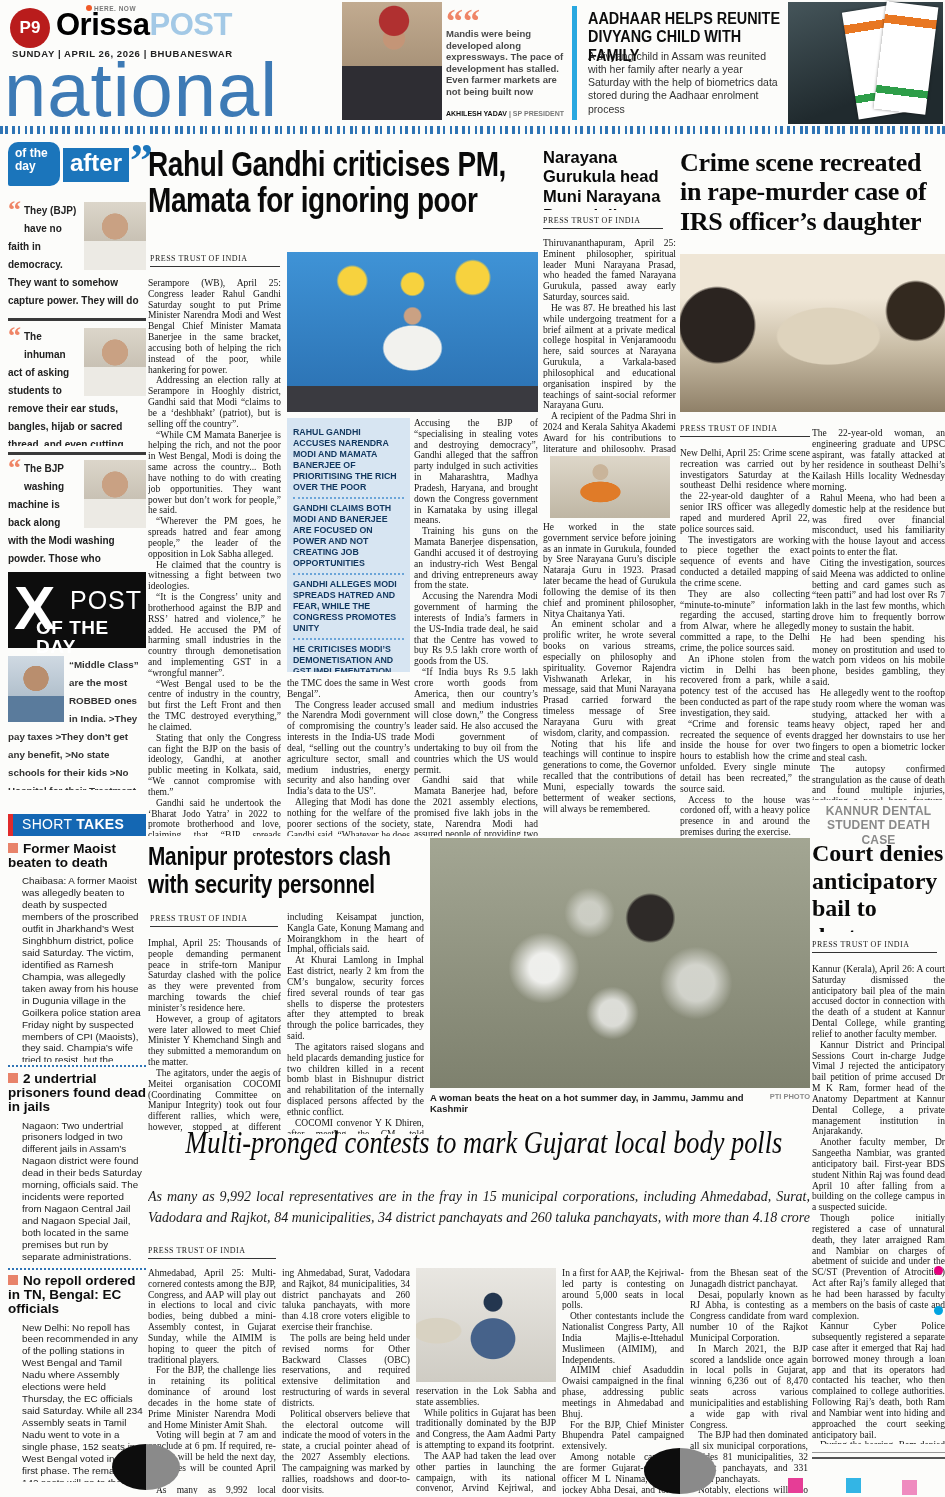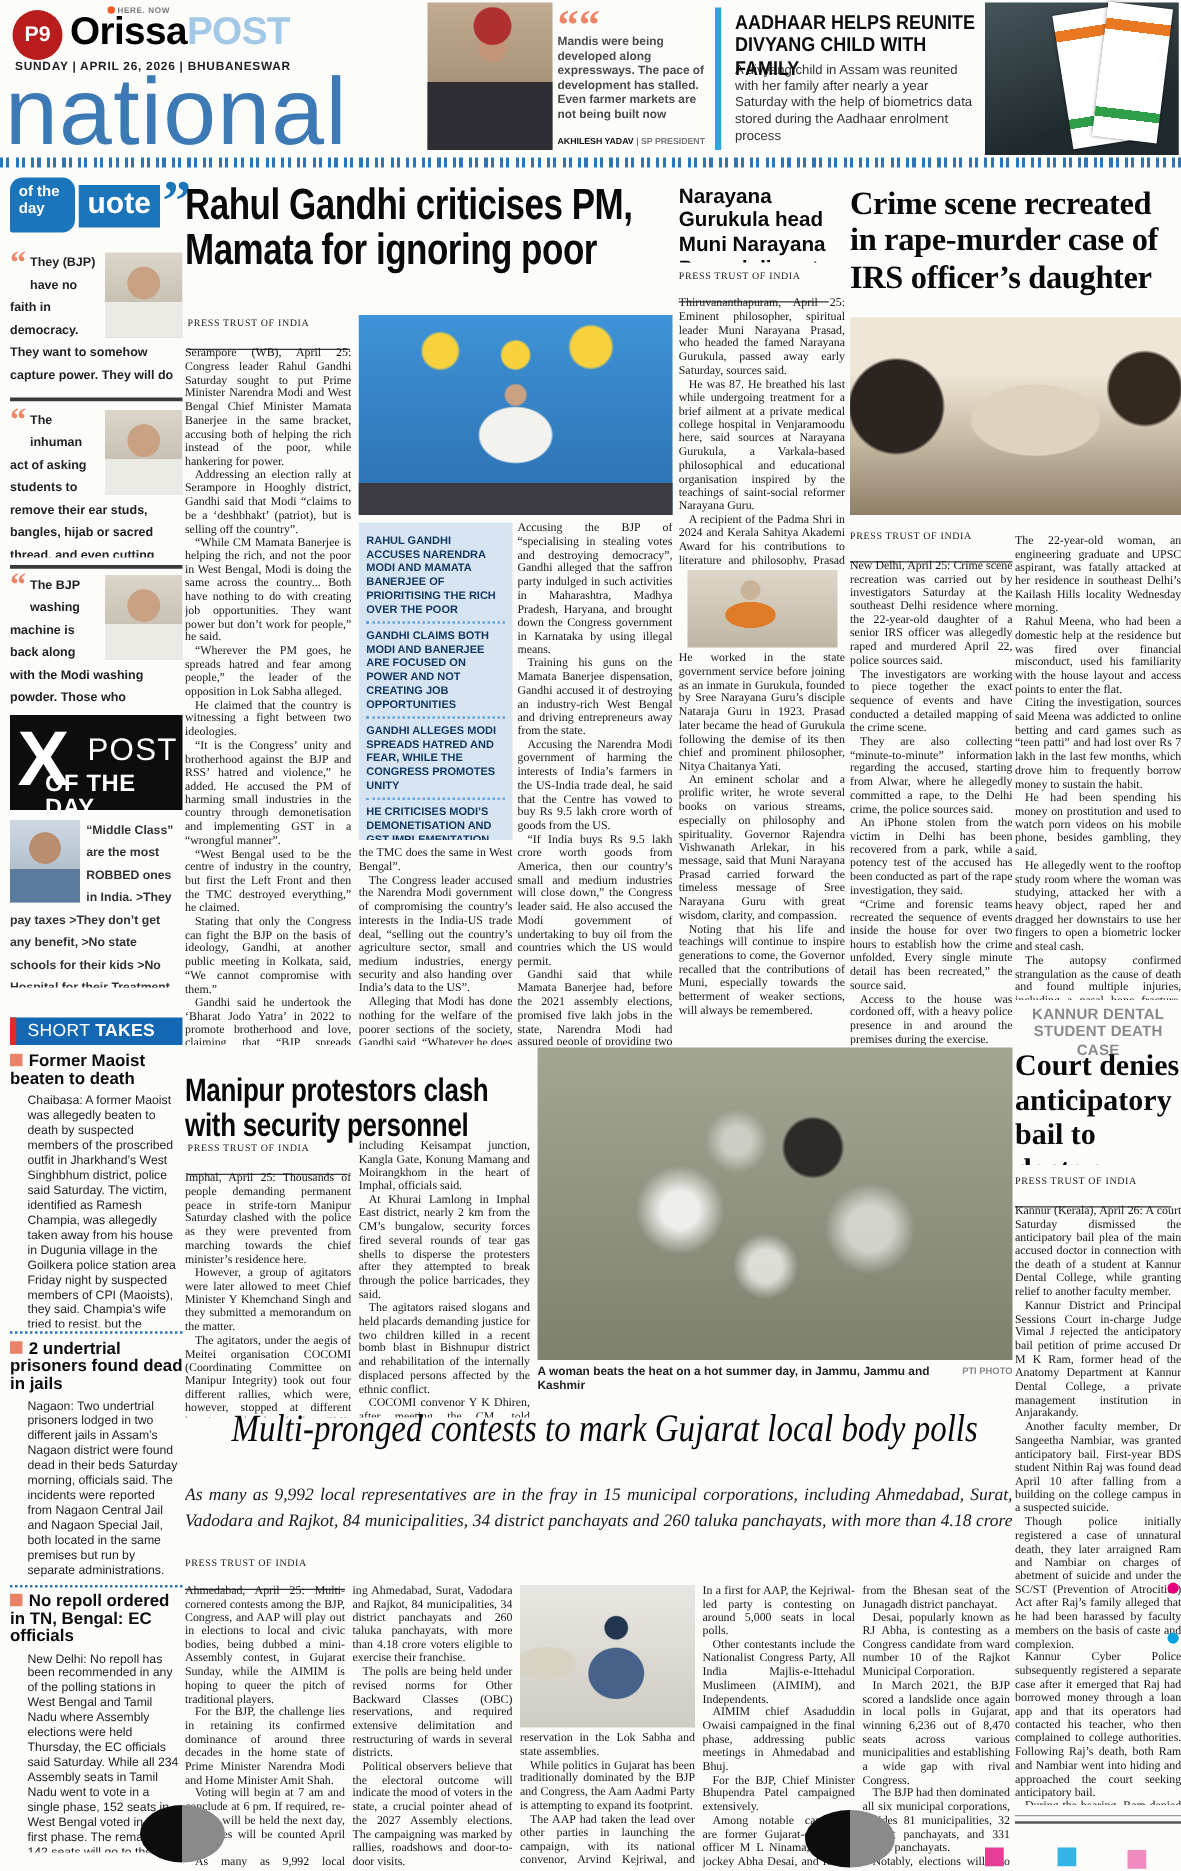--- a/index.html
+++ b/index.html
@@ -74,21 +74,21 @@
   .st-item-title{font:800 13.5px/1.05 "Liberation Sans",sans-serif;color:#0d0d0d;}
   .st-bullet{display:inline-block;width:10px;height:10px;background:#e8836a;margin-right:5px;}
   .st-body{font:400 9.8px/1.22 "Liberation Sans",sans-serif;color:#222;margin-top:5px;padding-left:14px;}
   #st1{left:8px;top:842px;width:138px;height:220px;}
   #st2{left:8px;top:1072px;width:138px;height:192px;}
   #st3{left:8px;top:1274px;width:138px;height:208px;}
   .bluedots{left:8px;width:138px;border-top:2.5px dotted #2f74b5;}
   #bd1{top:1065px;} #bd2{top:1268px;}
   
   .byline{font:400 8px "Liberation Serif",serif;letter-spacing:.5px;color:#222;
-          border-bottom:1.5px solid #333;padding-bottom:16px;}
+          border-bottom:1.5px solid #333;padding-bottom:3px;}
   .bodytext{font-size:9.5px;line-height:1.14;}
   .bodytext p{margin:0;}
   .bodytext p + p{text-indent:8px;}
   
   #rahul-headline{left:148px;top:146px;width:392px;height:100px;overflow:visible;}
   #rahul-headline .in{width:492px;transform:scaleX(.8);transform-origin:top left;
       font:800 35px/1.02 "Liberation Sans",sans-serif;color:#0a0a0a;letter-spacing:-.5px;}
   #rahul-byline{left:150px;top:254px;width:130px;}
   #rahul-col1{left:148px;top:278px;width:133px;height:558px;}
   #rahul-photo{left:287px;top:252px;width:251px;height:160px;background:
@@ -126,21 +126,21 @@
   #crime-col1{left:680px;top:448px;width:130px;height:388px;}
   #crime-col2{left:812px;top:428px;width:133px;height:372px;}
   
   #kannur-kicker{left:812px;top:804px;width:133px;font:800 12px/1.2 "Liberation Sans",sans-serif;
       color:#8a8a8a;text-align:center;letter-spacing:.2px;}
   #kannur-headline{left:812px;top:840px;width:133px;height:92px;font:700 24px/1.15 "Liberation Serif",serif;color:#0a0a0a;}
   #kannur-byline{left:812px;top:940px;width:125px;}
   #kannur-body{left:812px;top:964px;width:133px;height:480px;}
   #kannur-endrule{left:812px;top:1452px;width:133px;height:4px;border-top:1px solid #999;border-bottom:2px solid #555;}
   
-  #man-headline{left:148px;top:842px;width:278px;height:64px;overflow:visible;margin-top:16px;}
+  #man-headline{left:148px;top:842px;width:278px;height:64px;overflow:visible;}
   #man-headline .in{width:350px;transform:scaleX(.8);transform-origin:top left;
       font:800 26px/1.08 "Liberation Sans",sans-serif;color:#0a0a0a;letter-spacing:-.3px;}
   #man-byline{left:150px;top:914px;width:128px;}
   #man-col1{left:148px;top:938px;width:133px;height:196px;}
   #man-col2{left:287px;top:912px;width:137px;height:222px;}
   #swim-photo{left:430px;top:838px;width:380px;height:250px;background:
       radial-gradient(circle at 58% 32%,#2e2a28 0 8%,transparent 9%),
       radial-gradient(circle at 30% 52%,rgba(255,255,255,.85) 0 5%,transparent 12%),
       radial-gradient(circle at 48% 70%,rgba(255,255,255,.7) 0 5%,transparent 10%),
       radial-gradient(circle at 70% 58%,rgba(255,255,255,.6) 0 6%,transparent 12%),
@@ -204,21 +204,21 @@
     <div class="aad-card" id="aad-card1"></div>
     <div class="aad-card" id="aad-card2"></div>
   </div>
   <div class="abs" id="dash-band"></div>
 
   <div class="abs" id="qod-header">
     <div class="qod-bubble">
       <div>of the</div>
       <div>day</div>
     </div>
-    <div class="qod-uote">uote</div>
+    <div class="qod-uote">after</div>
     <div class="qod-marks">”</div>
   </div>
 
   <div class="abs lquote clip" id="quote1">
     <div class="lq-photo"></div>
     <span class="lq-mark">“</span>
     <span class="lq-text">They (BJP) have no faith in democracy. They want to somehow capture power. They will do all wrongs, all anti-democratic, anti-constitutional activities to come to power. That is the BJP. The worst political party in India is the BJP</span>
     
   </div>
   <div class="abs ldiv" id="div1"></div>
@@ -374,21 +374,21 @@
     <span>A woman beats the heat on a hot summer day, in Jammu, Jammu and Kashmir</span>
   </div>
 
   <div class="abs" id="guj-headline">
     <div class="in">Multi-pronged contests to mark Gujarat local body polls</div>
   </div>
   <div class="abs clip" id="guj-standfirst">As many as 9,992 local representatives are in the fray in 15 municipal corporations, including Ahmedabad, Surat, Vadodara and Rajkot, 84 municipalities, 34 district panchayats and 260 taluka panchayats, with more than 4.18 crore voters eligible to exercise their franchise</div>
   <div class="abs byline" id="guj-byline">PRESS TRUST OF INDIA</div>
   <div class="abs gcol clip bodytext just" id="guj-c1">
       <p>Ahmedabad, April 25: Multi-cornered contests among the BJP, Congress, and AAP will play out in elections to local and civic bodies, being dubbed a mini-Assembly contest, in Gujarat Sunday, while the AIMIM is hoping to queer the pitch of traditional players.</p>
-      <p>For the BJP, the challenge lies in retaining its confirmed dominance of around three decades in the home state of Prime Minister Narendra Modi and Home Minister Amit Shah.</p>
+      <p>For the BJP, the challenge lies in retaining its political dominance of around lost decades in the home state of Prime Minister Narendra Modi and Home Minister Amit Shah.</p>
       <p>Voting will begin at 7 am and conclude at 6 pm. If required, re-polling will be held the next day, and votes will be counted April 28.</p>
       <p>As many as 9,992 local representatives are in the fray in 15 municipal corporations, includ-</p>
     </div>
   <div class="abs gcol clip bodytext just" id="guj-c2">
       <p>ing Ahmedabad, Surat, Vadodara and Rajkot, 84 municipalities, 34 district panchayats and 260 taluka panchayats, with more than 4.18 crore voters eligible to exercise their franchise.</p>
       <p>The polls are being held under revised norms for Other Backward Classes (OBC) reservations, and required extensive delimitation and restructuring of wards in several districts.</p>
       <p>Political observers believe that the electoral outcome will indicate the mood of voters in the state, a crucial pointer ahead of the 2027 Assembly elections. The campaigning was marked by rallies, roadshows and door-to-door visits.</p>
     </div>
   <div class="abs gcol clip" id="guj-c3">
     <div id="guj-photo"></div>

